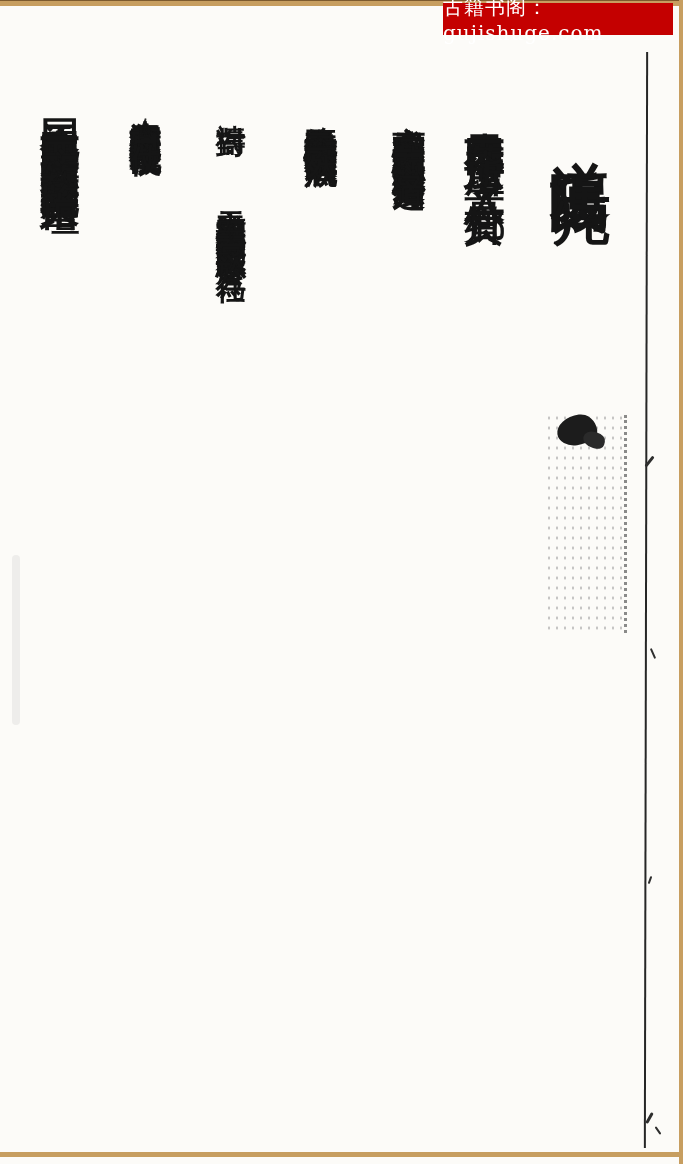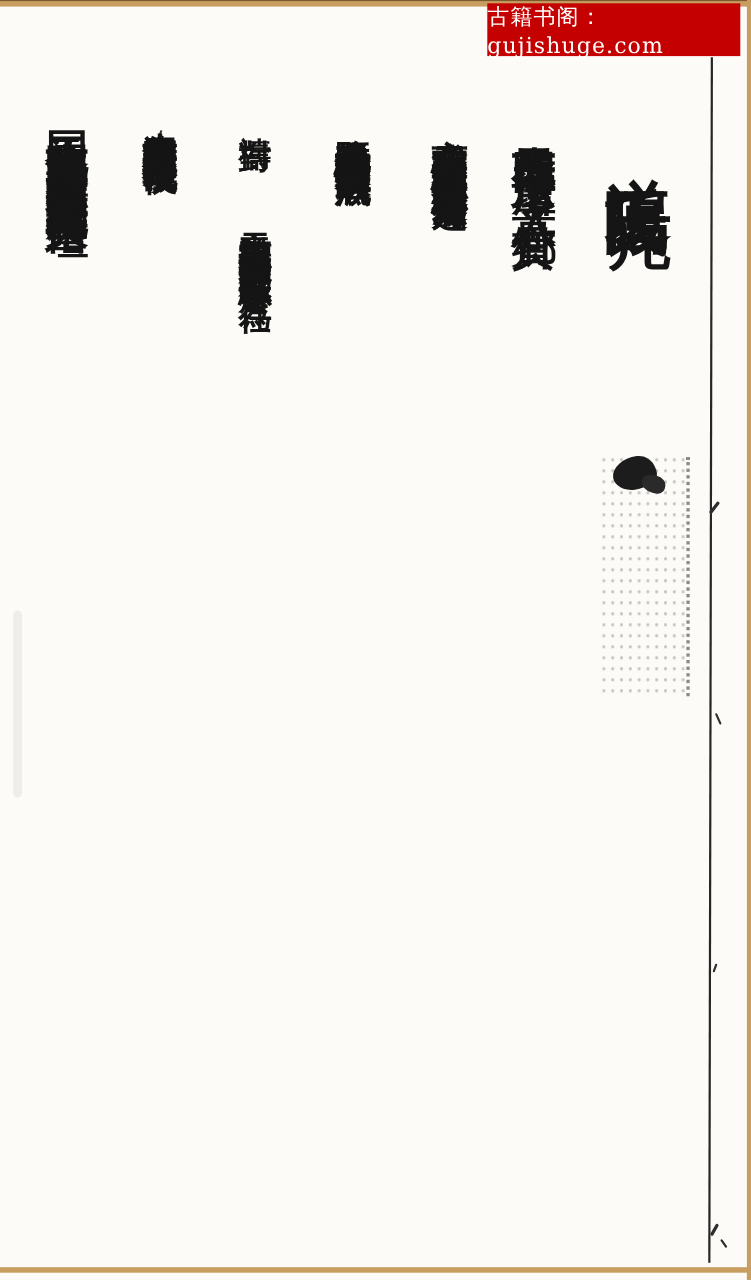--- a/index.html
+++ b/index.html
@@ -8,21 +8,21 @@
     background:#fcfbf8;
     font-family:"DejaVu Serif","Liberation Serif",serif;
   }
   
   .border-top{position:absolute;left:0;top:0;width:683px;height:5px;
     background:#c79e60;border-top:1px solid #7d5a2e;}
   .border-right{position:absolute;right:0;top:0;width:4px;height:1164px;background:#c79e60;}
   .border-bottom{position:absolute;left:0;top:1152px;width:683px;height:5px;background:#c79e60;}
   
   .watermark{
-    position:absolute;left:443px;top:3px;width:230px;height:48px;
+    position:absolute;left:443px;top:3px;width:230px;height:32px;
     display:flex;align-items:center;justify-content:flex-start;
     font-size:20px;letter-spacing:1px;font-weight:400;
   }
   
   .spine{position:absolute;left:645px;top:52px;width:2px;height:1096px;
     background:#262626;transform:rotate(0.12deg);}
   .tick{position:absolute;background:#2e2e2e;border-radius:2px;}
   .t1{left:648px;top:455px;width:3px;height:13px;transform:rotate(38deg);}
   .t2{left:652px;top:648px;width:2px;height:11px;transform:rotate(-24deg);}
   .t3{left:649px;top:876px;width:2px;height:8px;transform:rotate(20deg);}

